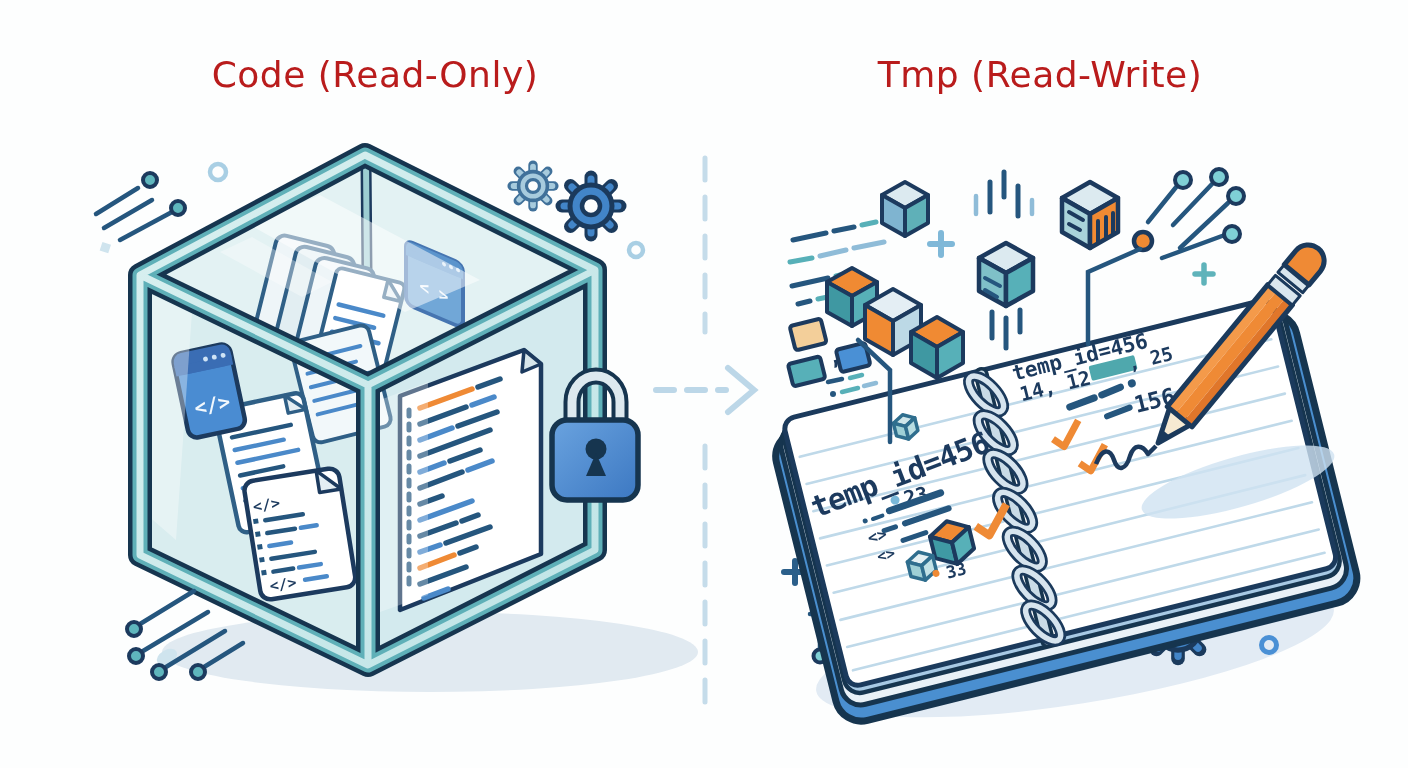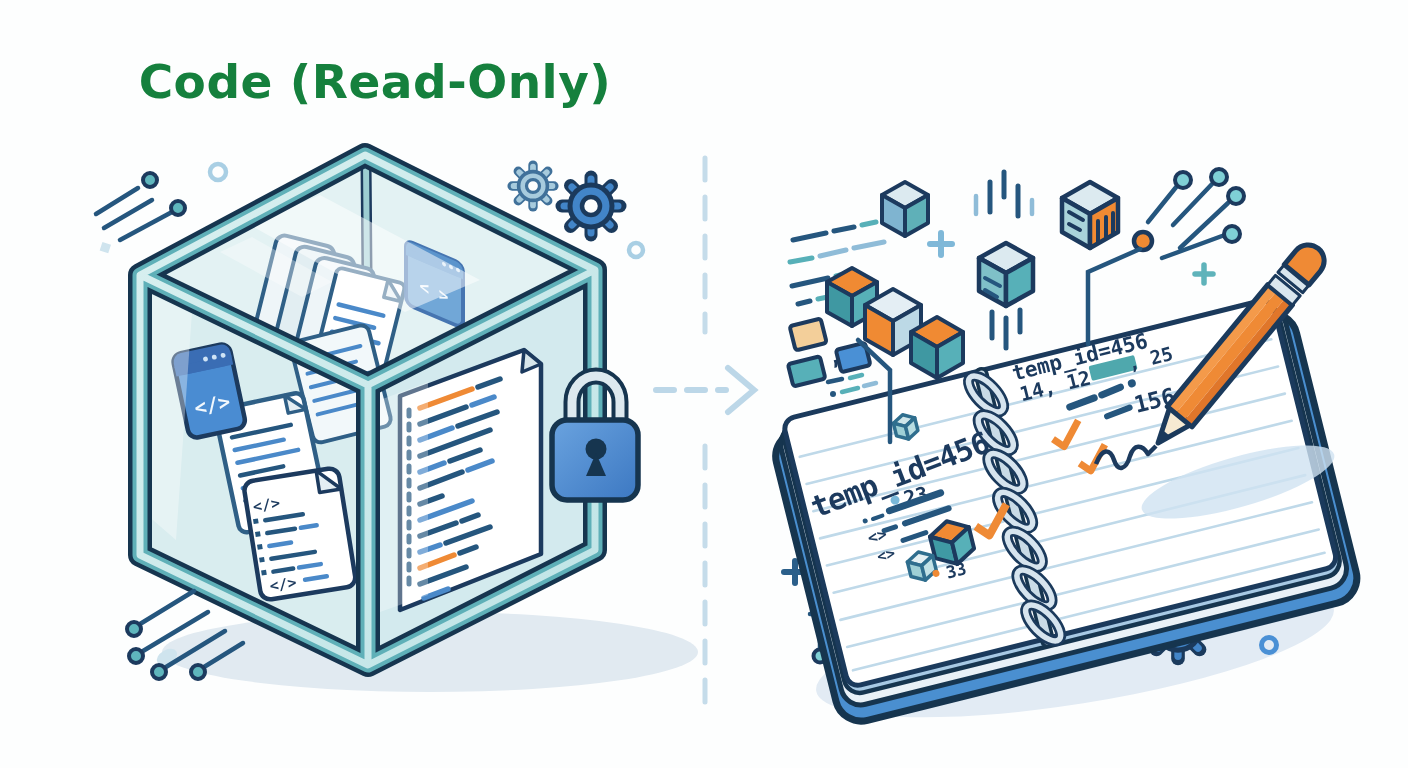--- a/index.html
+++ b/index.html
@@ -1,34 +1,35 @@
 <!DOCTYPE html>
 <html><head>
 <meta charset="utf-8">
 <style>
   html,body{margin:0;padding:0;background:#fff;}
   .stage{position:relative;width:1408px;height:768px;background:#fdfefe;overflow:hidden;
          font-family:"DejaVu Sans",sans-serif;}
   .stage svg{position:absolute;left:0;top:0;}
-  .title{position:absolute;top:54px;font-size:47px;font-weight:bold;color:#15803d;
+  .title{position:absolute;top:54px;font-size:36px;font-weight:normal;color:#b91c1c;
          text-align:center;letter-spacing:.5px;}
   .title.left{left:40px;width:670px;}
   .title.right{left:740px;width:600px;}
   line,polyline{stroke-linecap:round;}
   path,polygon,rect{stroke-linejoin:round;}
   .sN{stroke:#25567e}.sB{stroke:#4a89c9}.sb{stroke:#8fbcd8}.sT{stroke:#57b0b8}.sO{stroke:#ef8a35}
   text.code{font-family:"DejaVu Sans Mono",monospace;font-weight:bold;fill:#1c3a5e;}
   text.wcode{font-family:"DejaVu Sans Mono",monospace;font-weight:bold;fill:#f2f8fd;}
 </style>
 </head>
 <body>
 
 <div class="stage">
 
   <div class="title left">Code (Read-Only)</div>
+  <div class="title right">Tmp (Read-Write)</div>
 
   <svg width="1408" height="768" viewBox="0 0 1408 768">
     <defs>
       <linearGradient id="lockG" x1="0" y1="0" x2="1" y2="1">
         <stop offset="0" stop-color="#6aa3df"></stop>
           <stop offset="1" stop-color="#3c78c2"></stop>
       </linearGradient>
       <linearGradient id="beamG" x1="0" y1="0" x2="1" y2="1">
         <stop offset="0" stop-color="#d9f0f0"></stop>
           <stop offset="1" stop-color="#bfe4e6"></stop>

